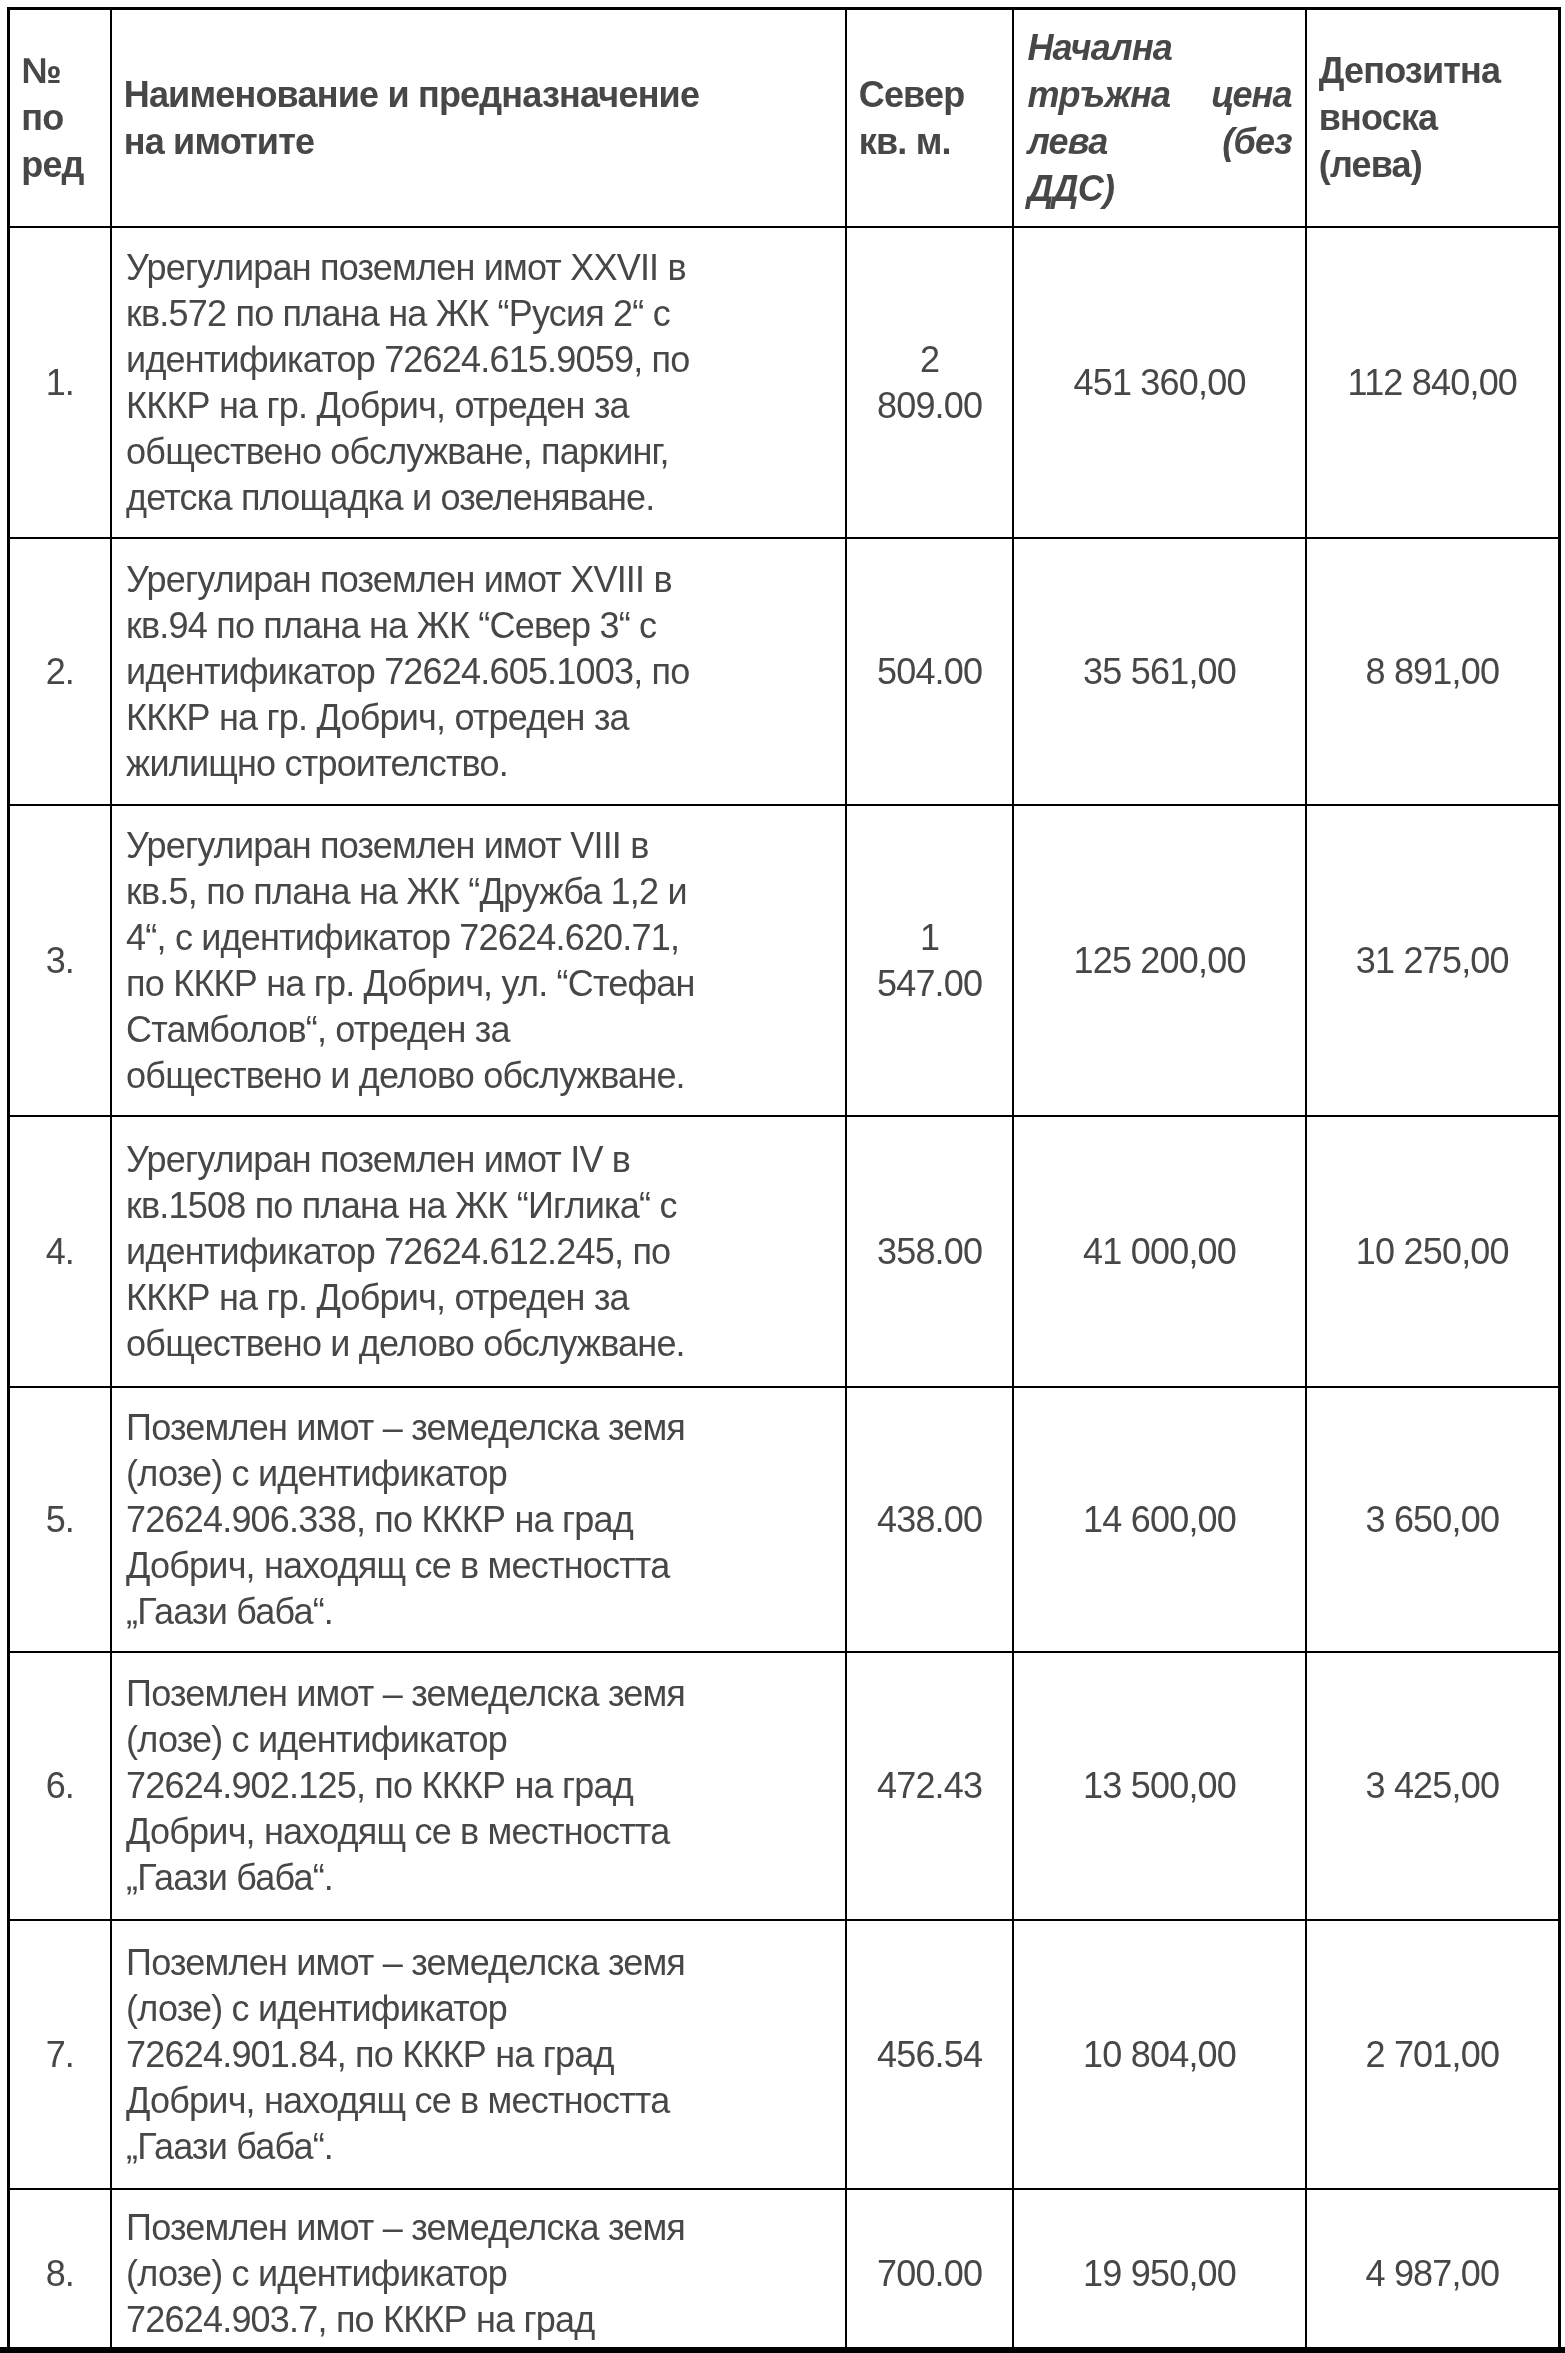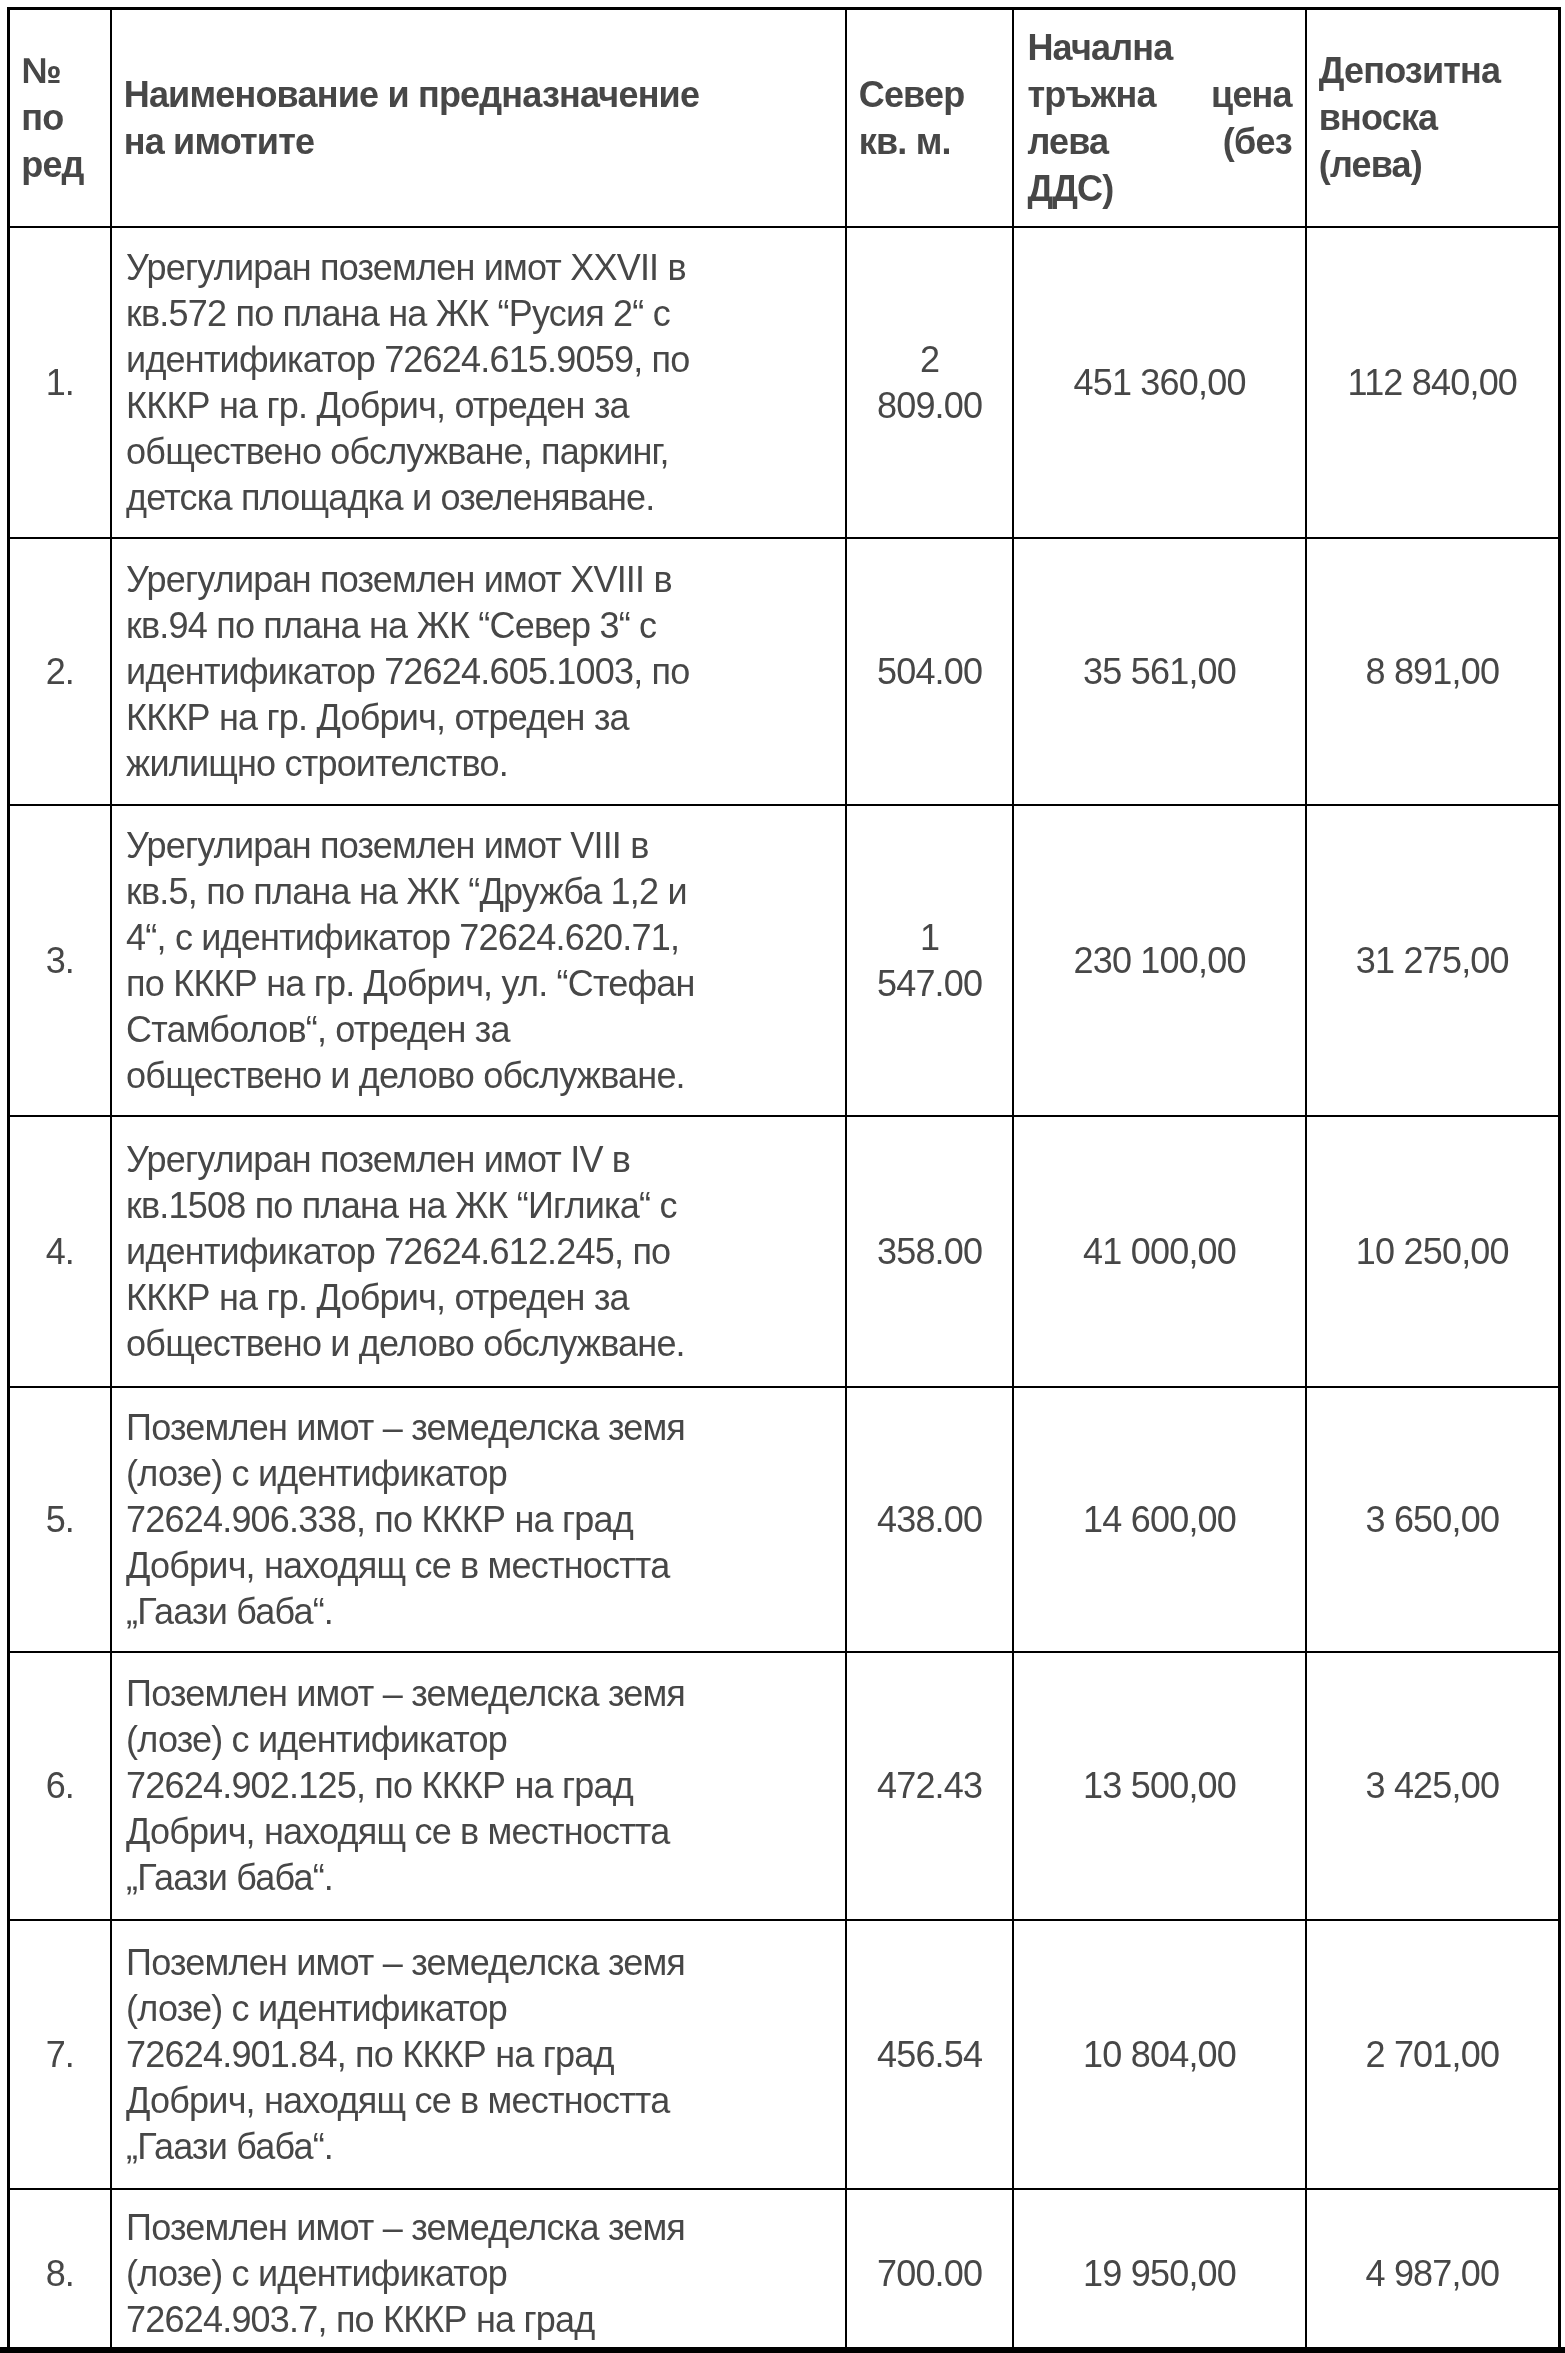--- a/index.html
+++ b/index.html
@@ -41,20 +41,21 @@
     font-weight: bold;
     text-align: left;
     white-space: pre-line;
     line-height: 47px;
     padding: 11.6px 11.6px;
   }
   th.c4h {
     text-align: left;
     text-align-last: justify;
     padding: 11.6px 13.3px;
+    font-style: italic;
   }
   tr.hrow { height: 219px; }
 
   td.num {
     text-align: center;
     line-height: 46px;
   }
   td.desc {
     text-align: left;
     white-space: pre-line;
@@ -144,21 +145,21 @@
       <tr class="r3">
         <td class="num">3.</td>
         <td class="desc">Урегулиран поземлен имот VIII в
 кв.5, по плана на ЖК “Дружба 1,2 и
 4“, с идентификатор 72624.620.71,
 по КККР на гр. Добрич, ул. “Стефан
 Стамболов“, отреден за
 обществено и делово обслужване.</td>
         <td class="val">1
 547.00</td>
-        <td class="val">230 100,00</td>
+        <td class="val">125 200,00</td>
         <td class="val">31 275,00</td>
       </tr>
       <tr class="r4">
         <td class="num">4.</td>
         <td class="desc">Урегулиран поземлен имот IV в
 кв.1508 по плана на ЖК “Иглика“ с
 идентификатор 72624.612.245, по
 КККР на гр. Добрич, отреден за
 обществено и делово обслужване.</td>
         <td class="val">358.00</td>

